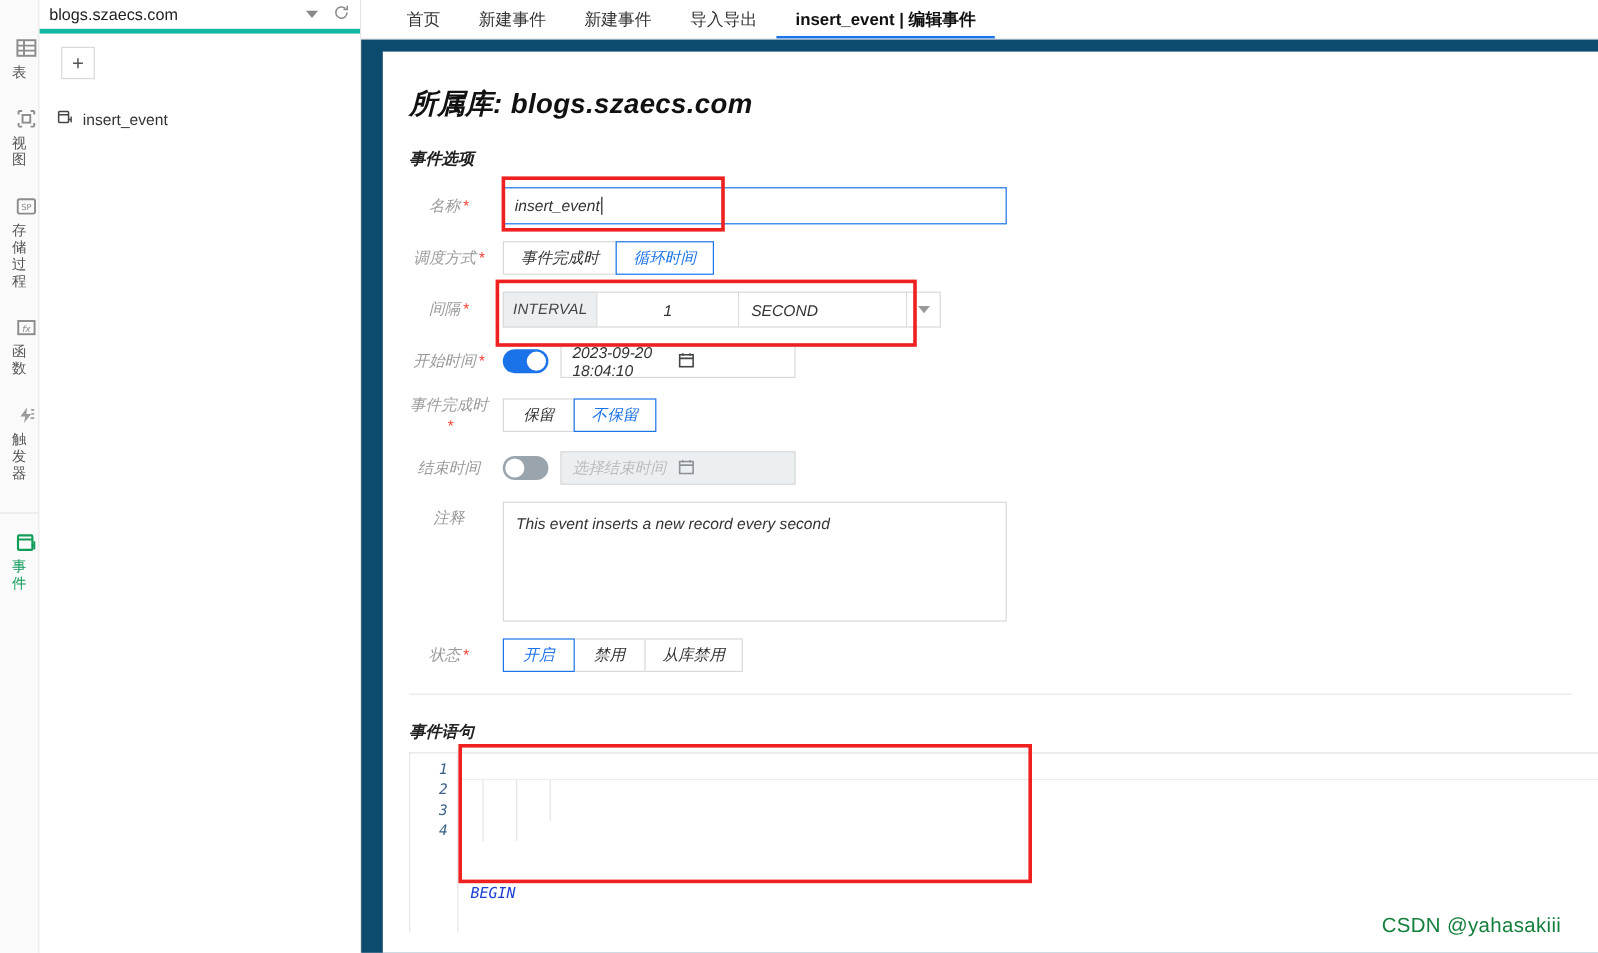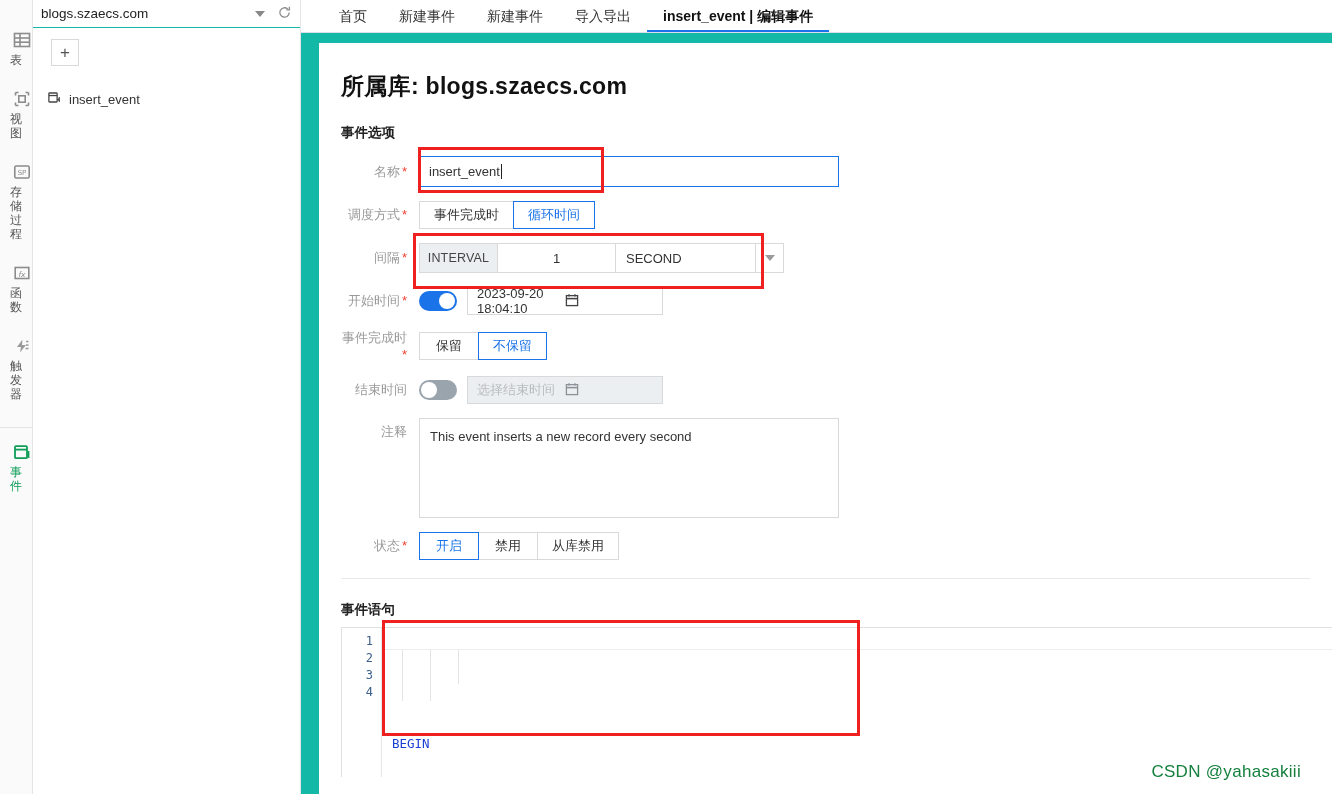--- a/index.html
+++ b/index.html
@@ -32,21 +32,21 @@
   .rail-sep{width:100%;height:1px;background:#e4e4e4;margin:4px 0 14px 0;}
 
   
   .browser{
     width:268px;min-width:268px;height:794px;box-sizing:border-box;
     border-right:1px solid #e4e4e4;background:#fff;
     display:flex;flex-direction:column;
   }
   .db-head{
     height:28px;display:flex;align-items:center;
-    padding:0 8px 0 8px;border-bottom:1px solid #14b8a6;
+    padding:0 8px 0 8px;border-bottom:4px solid #14b8a6;
     box-sizing:border-box;
     justify-content:center;
   }
   .db-name{font-size:13.5px;color:#222;flex:1;font-weight:400;}
   .db-caret{
     width:0;height:0;border-left:5px solid transparent;border-right:5px solid transparent;
     border-top:6px solid #888;margin-right:12px;cursor:pointer;
   }
   .db-refresh{cursor:pointer;display:block;}
   .search-row{display:flex;align-items:center;padding:11px 12px 0 12px;}
@@ -76,34 +76,34 @@
     height:33px;min-height:33px;background:#fff;display:flex;align-items:flex-end;
     border-bottom:1px solid #dcdfe6;padding-left:22px;box-sizing:border-box;
   }
   .tab{
     padding:0 16px;height:32px;line-height:32px;font-size:14px;color:#333;
     cursor:pointer;white-space:nowrap;border-bottom:2px solid transparent;
     box-sizing:border-box;
   }
   .tab.active{color:#111;font-weight:bold;border-bottom:2px solid #1a73e8;}
 
-  .scrollarea{flex:1;overflow:hidden;position:relative;background:#14b8a6;padding:10px 0 0 18px;box-sizing:border-box;}
+  .scrollarea{flex:1;overflow:hidden;position:relative;background:#0c4a6e;padding:10px 0 0 18px;box-sizing:border-box;font-style:italic;}
   .card{
     background:#fff;min-height:784px;padding:28px 0 0 0;box-sizing:border-box;
     margin-right:0;
   }
   .page-title{
     font-size:23px;font-weight:bold;color:#111;margin:0 0 22px 22px;letter-spacing:.3px;
   }
   .section-title{font-size:13.5px;font-weight:bold;color:#222;margin:0 0 14px 22px;}
 
   .frow{display:flex;align-items:center;margin-bottom:14px;padding-left:22px;min-height:28px;}
   .flabel{
     width:78px;min-width:78px;font-size:13px;color:#9a9a9a;
-    text-align:right;padding-right:12px;box-sizing:border-box;
+    text-align:center;padding-right:12px;box-sizing:border-box;
   }
   .req{color:#f04134;margin-left:2px;}
 
   .txtinput{
     width:420px;height:31px;border:1px solid #1a73e8;background:#fff;
     display:flex;align-items:center;padding:0 9px;box-sizing:border-box;
     font-size:13px;color:#333;
   }
   .caret{display:inline-block;width:1px;height:15px;background:#222;margin-left:1px;}
 

